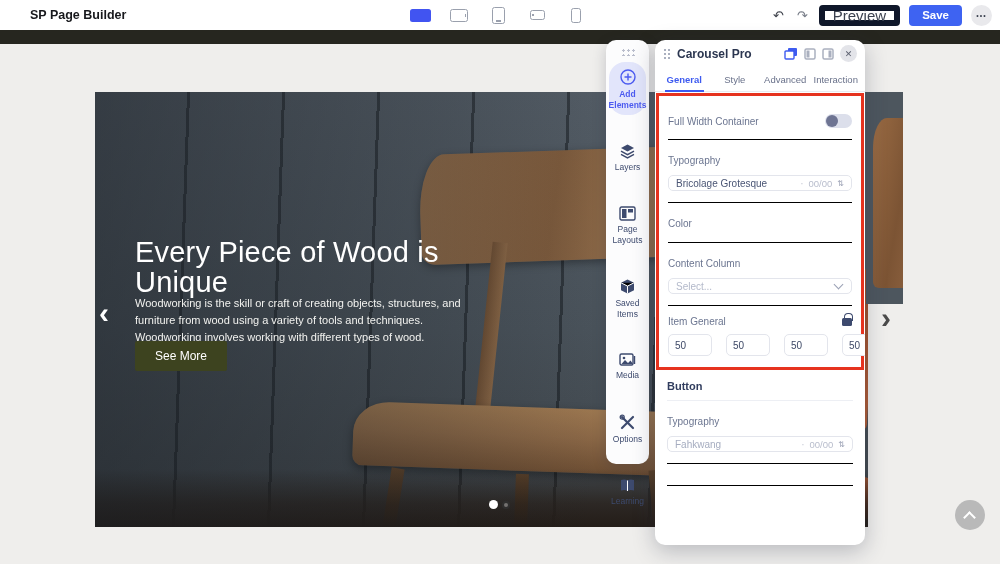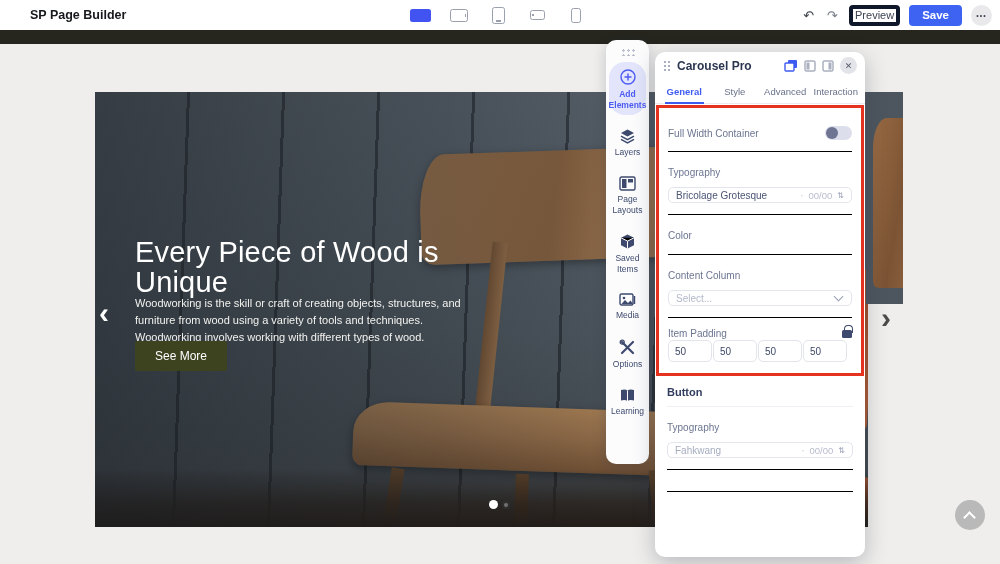--- a/index.html
+++ b/index.html
@@ -15,22 +15,22 @@
   .ic-tabl { width:18px; height:13px; border:1.5px solid #9aa0ad; border-radius:2.5px; position:relative; }
   .ic-tabl::after{ content:""; position:absolute; right:1px; top:4px; width:1.5px; height:3px; background:#9aa0ad;}
   .ic-tabp { width:13px; height:17px; border:1.5px solid #9aa0ad; border-radius:2.5px; position:relative;}
   .ic-tabp::after{ content:""; position:absolute; left:3px; bottom:1px; right:3px; height:1.5px; background:#9aa0ad;}
   .ic-mobl { width:15px; height:10px; border:1.5px solid #9aa0ad; border-radius:2.5px; position:relative;}
   .ic-mobl::after{ content:""; position:absolute; left:1.5px; top:2.5px; width:1.5px; height:2px; background:#9aa0ad;}
   .ic-mobp { width:10px; height:15px; border:1.5px solid #9aa0ad; border-radius:2.5px; }
   .tb-right { position:absolute; right:8px; top:0; height:30px; display:flex; align-items:center; gap:9px; }
   .histbtn { font-size:13px; color:#3f434c; cursor:pointer; line-height:1; padding:2px; }
   .histbtn.redo { color:#787d88; }
-  #preview-btn { height:21px; padding:0 2px; border:4px solid #0f172a; border-radius:4px;
-     background:#fff; font-size:11px; color:#3c4250; display:flex; align-items:center; cursor:pointer; }
+  #preview-btn { height:21px; padding:0 8px; border:6px solid #0f172a; border-radius:4px;
+     background:#fff; font-size:15px; color:#3c4250; display:flex; align-items:center; cursor:pointer; }
   #save-btn { height:21px; padding:0 13px; border-radius:4px; background:#3e63f2; color:#fff;
      font-size:11.5px; font-weight:700; display:flex; align-items:center; cursor:pointer; }
   #more-btn { width:21px; height:21px; border-radius:50%; background:#e9e9ec; color:#3c4250;
      font-size:7px; letter-spacing:1px; display:flex; align-items:center; justify-content:center; cursor:pointer; }
 
   
   #strip { position:absolute; left:0; top:30px; width:1000px; height:14px; background:#26261f; z-index:39;}
 
   
   #hero { position:absolute; left:95px; top:92px; width:773px; height:435px; overflow:hidden;
@@ -93,29 +93,29 @@
      background:#b9b9b9; cursor:pointer; z-index:2; }
   #scrolltop span { position:absolute; left:10px; top:13px; width:9px; height:9px;
      border-left:2.5px solid #fff; border-top:2.5px solid #fff; transform:rotate(45deg); }
 
   
   #vtoolbar { position:absolute; left:606px; top:40px; width:43px; height:424px; background:#fcfcfd;
      border-radius:10px; box-shadow:0 4px 14px rgba(40,45,70,.22); z-index:50; padding-top:6px; }
   #vtoolbar .grip { width:14px; height:8px; margin:2px auto 6px auto;
      background-image:radial-gradient(#b9bdcc 1px, transparent 1.1px);
      background-size:5px 5px; background-position:0 0; }
-  .vt-item { width:37px; margin:0 auto 7px auto; padding:6px 1px 5px 1px; border-radius:16px;
+  .vt-item { width:37px; margin:0 auto 22px auto; padding:6px 1px 5px 1px; border-radius:16px;
      display:flex; flex-direction:column; align-items:center; gap:3px; cursor:pointer; }
   .vt-item .vt-label { font-size:8.5px; line-height:1.25; color:#3d4a6e; text-align:center; }
   .vt-item svg { display:block; }
   .vt-item.active { background:#e2e5fb; }
   .vt-item.active .vt-label { color:#4c5bf0; font-weight:700; }
 
   
-  #panel { position:absolute; left:655px; top:52px; width:210px; height:505px; background:#ffffff;
+  #panel { position:absolute; left:655px; top:40px; width:210px; height:505px; background:#ffffff;
      border-radius:10px; box-shadow:0 6px 22px rgba(40,45,70,.28); z-index:60; overflow:hidden; }
   #panel-header { height:27px; display:flex; align-items:center; padding:0 8px; }
   #panel-grip { width:7px; height:11px; margin-right:7px;
      background-image:radial-gradient(#aab0bf 1px, transparent 1.1px);
      background-size:4px 4px; cursor:grab; }
   #panel-title { font-size:12px; font-weight:700; color:#2b3650; flex:0 0 auto; }
   #panel-hicons { margin-left:auto; display:flex; align-items:center; gap:6px; }
   .hic { cursor:pointer; display:flex; }
   #panel-close { width:17px; height:17px; border-radius:50%; background:#e3e4e9; color:#5a5f6e;
      font-size:9px; display:flex; align-items:center; justify-content:center; cursor:pointer; }
@@ -144,21 +144,21 @@
   .meta { font-size:9.5px; color:#b8bdcc; margin-right:5px; }
   .mini-ic { font-size:8px; color:#9aa0b4; }
   .chev { width:7px; height:7px; border-right:1.5px solid #9aa0b4; border-bottom:1.5px solid #9aa0b4;
      transform:rotate(45deg); margin:-3px 2px 0 6px; flex:0 0 auto; }
   .swatch { width:30px; height:16px; border:1px solid #e0e2ea; border-radius:3px; background:#fff;
      position:relative; flex:0 0 auto; cursor:pointer; }
   .swatch .badge { position:absolute; right:-5px; top:-6px; width:11px; height:11px; border-radius:50%;
      background:#6a7086; color:#fff; font-size:7px; line-height:11px; text-align:center; }
   .colmain { font-size:10px; color:#3f4a66; margin-left:12px; flex:0 0 auto; }
   .vdiv { width:1px; height:24px; background:#e3e5ec; margin:0 10px 0 14px; flex:0 0 auto; }
-  .padrow { display:flex; gap:1px; margin-top:1px; }
+  .padrow { display:flex; gap:14px; margin-top:7px; }
   .padinput { width:44px; height:22px; border:1px solid #e3e5ec; border-radius:5px; font-size:10px;
      color:#3d4866; padding:0 6px; font-family:"Liberation Sans",sans-serif; outline:none; }
   .lock { width:10px; height:8px; background:#3d4a6e; border-radius:1.5px; position:relative; cursor:pointer; }
   .lock::before { content:""; position:absolute; left:1.5px; top:-5px; width:7px; height:7px;
      border:1.5px solid #3d4a6e; border-bottom:none; border-radius:4px 4px 0 0; }
   #btn-section { padding:10px 12px 0 12px; }
 </style>
 </head>
 <body>
 
@@ -372,21 +372,21 @@
     <div class="frow">
       <span class="flabel">Content Column</span>
       <div class="inputbox">
         <span class="main placeholder">Select...</span>
         <span class="chev"></span>
       </div>
     </div>
 
     <div class="frow last">
       <div class="labrow">
-        <span class="flabel">Item Padding</span>
+        <span class="flabel">Item General</span>
         <span class="lock"></span>
       </div>
       <div class="padrow">
         <input class="padinput" value="50" style="">
         <input class="padinput" value="50" style="">
         <input class="padinput" value="50" style="">
         <input class="padinput" value="50" style="">
       </div>
     </div>
   </div>

